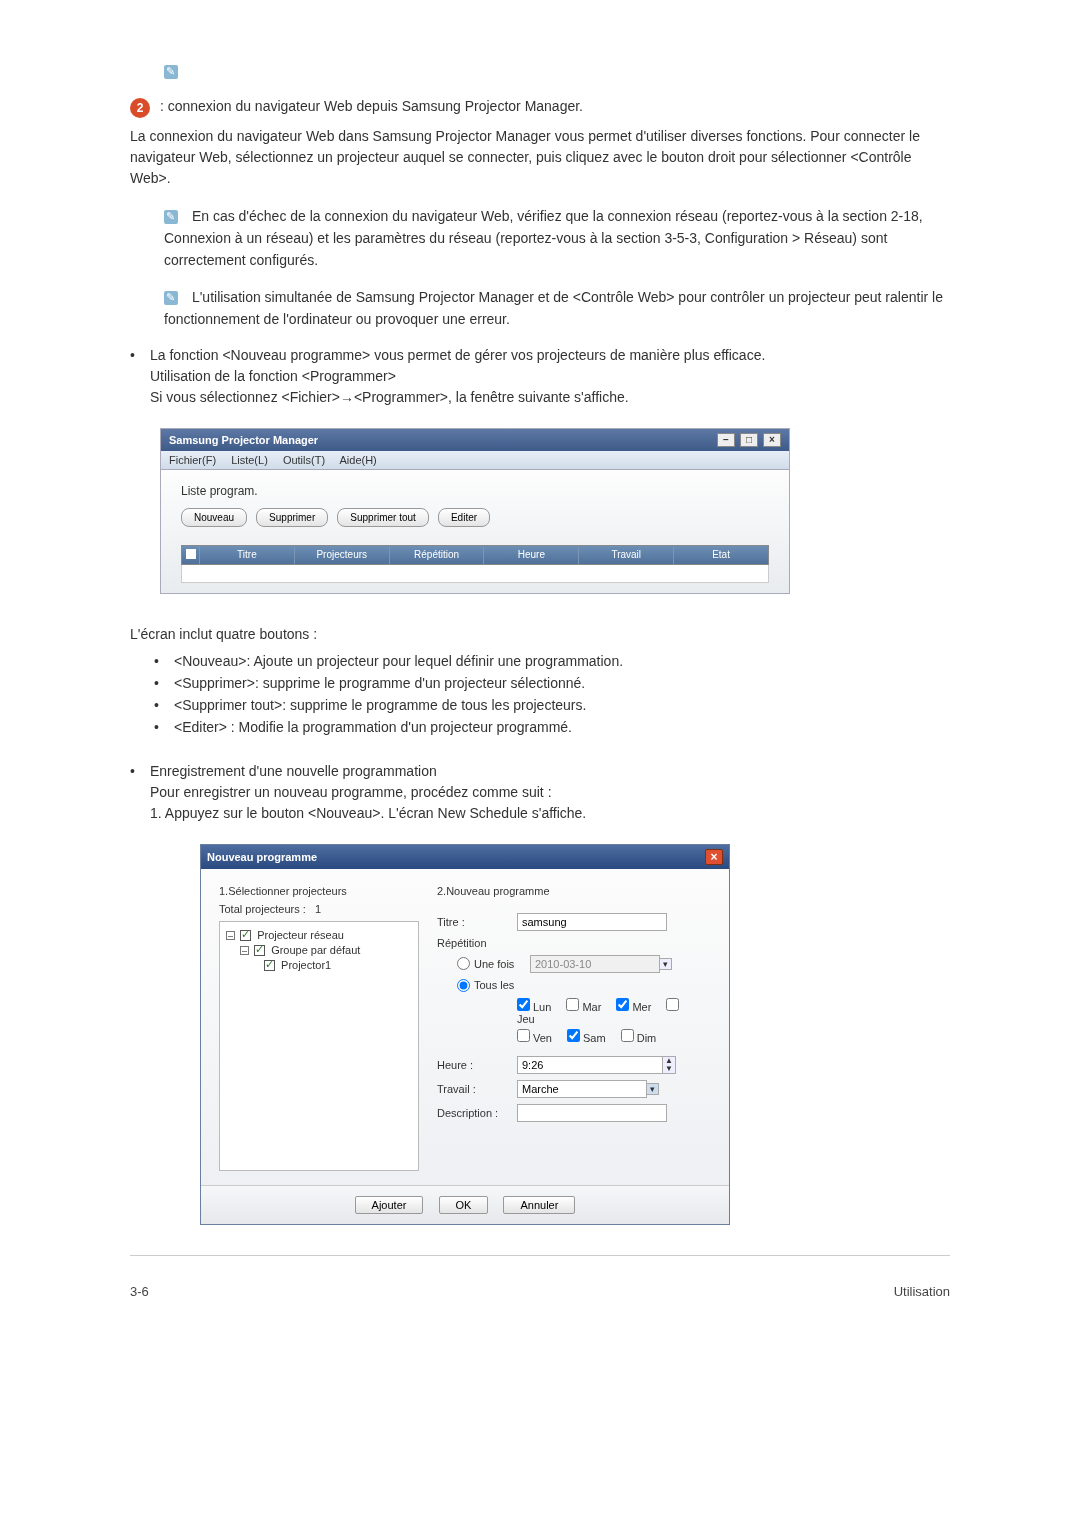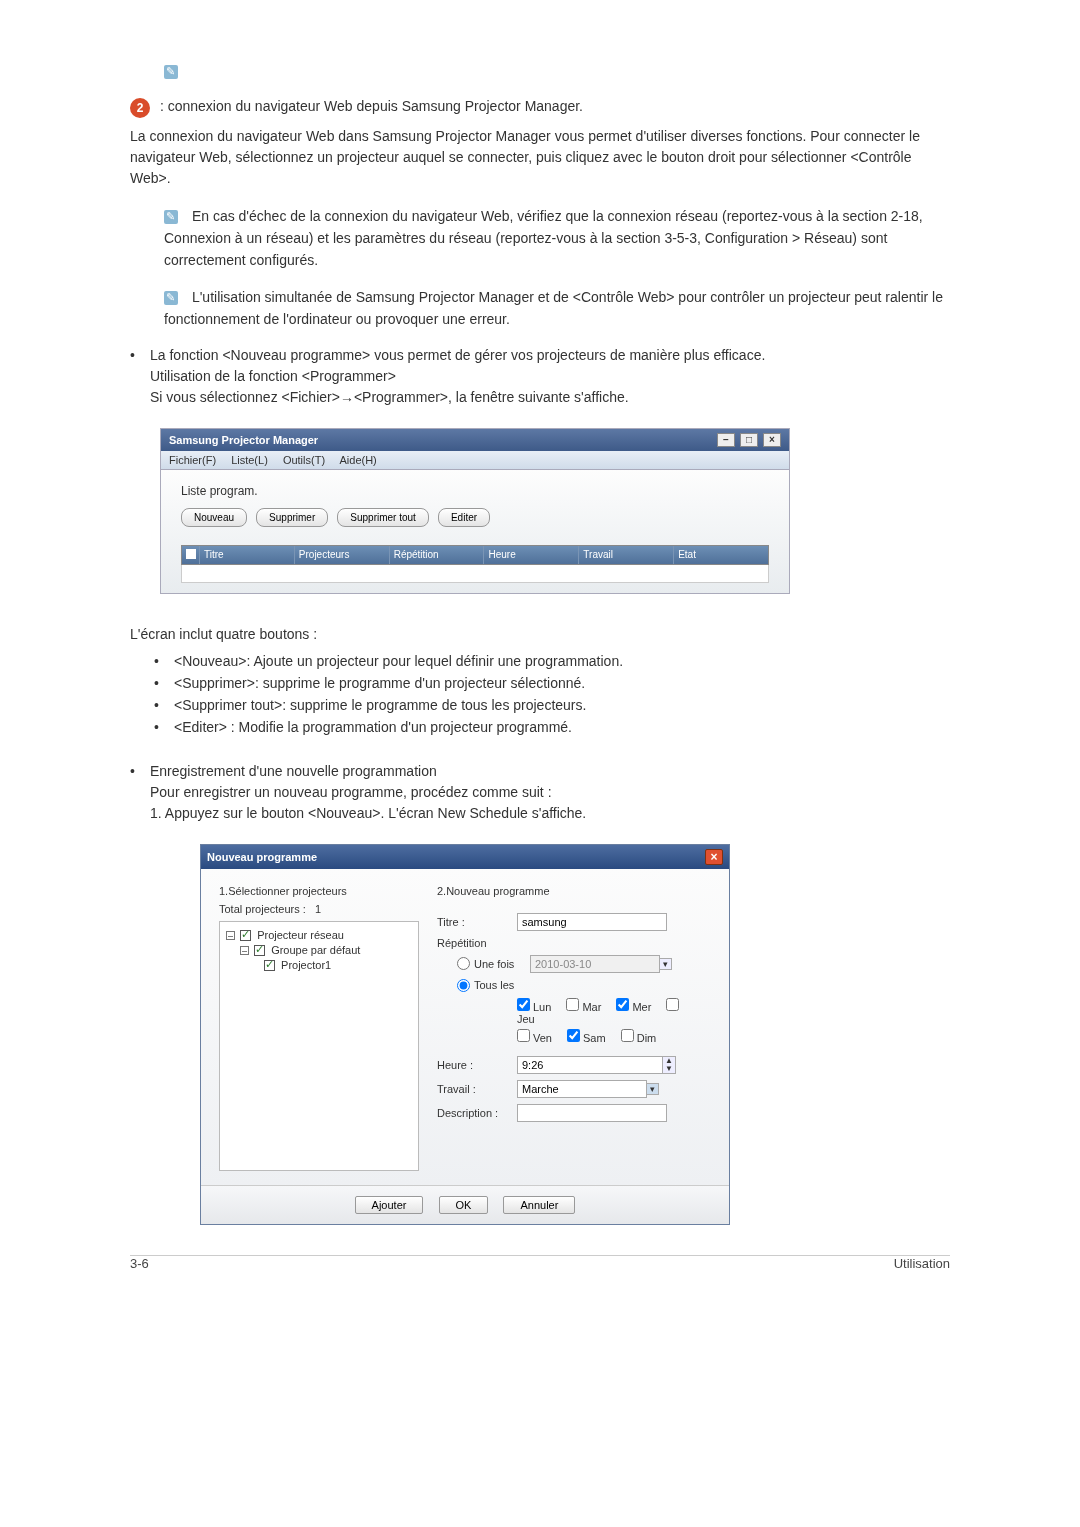--- a/index.html
+++ b/index.html
@@ -93,21 +93,21 @@
   .spm-tablehdr {
     margin-top: 18px;
     display: flex;
     background: linear-gradient(#6d8fb5,#4f7099);
     color:#fff;
     font-size:10px;
     border:1px solid #888;
   }
   .spm-tablehdr div { padding:3px 4px; border-right:1px solid #7a95b5; }
   .spm-col0{width:18px;text-align:center;}
-  .spm-col1{flex:1;}
+  .spm-col1{flex:1;text-align:center;}
   .spm-check{display:inline-block;width:10px;height:10px;border:1px solid #fff;background:#fff;}
 
   
   .np-window {
     margin: 20px auto 30px 70px;
     width: 530px;
     border:1px solid #6a7fa0;
     background:#f2f4f7;
     font-size:11px;
   }
@@ -160,21 +160,21 @@
   }
   .np-footer button{
     font-size:11px;padding:2px 16px;margin:0 6px;
     background:linear-gradient(#fff,#e4e4e4);border:1px solid #999;border-radius:2px;
   }
 
   .page-footer{
     display:flex;
     justify-content:space-between;
     margin-top:30px;
-    padding-top:0;
+    padding-top:28px;
     border-top:1px solid #ccc;
     font-size:13px;
     color:#444;
   }
 </style>
 </head>
 <body>
 
 <div class="note-block">
   <span class="note-icon"></span>

